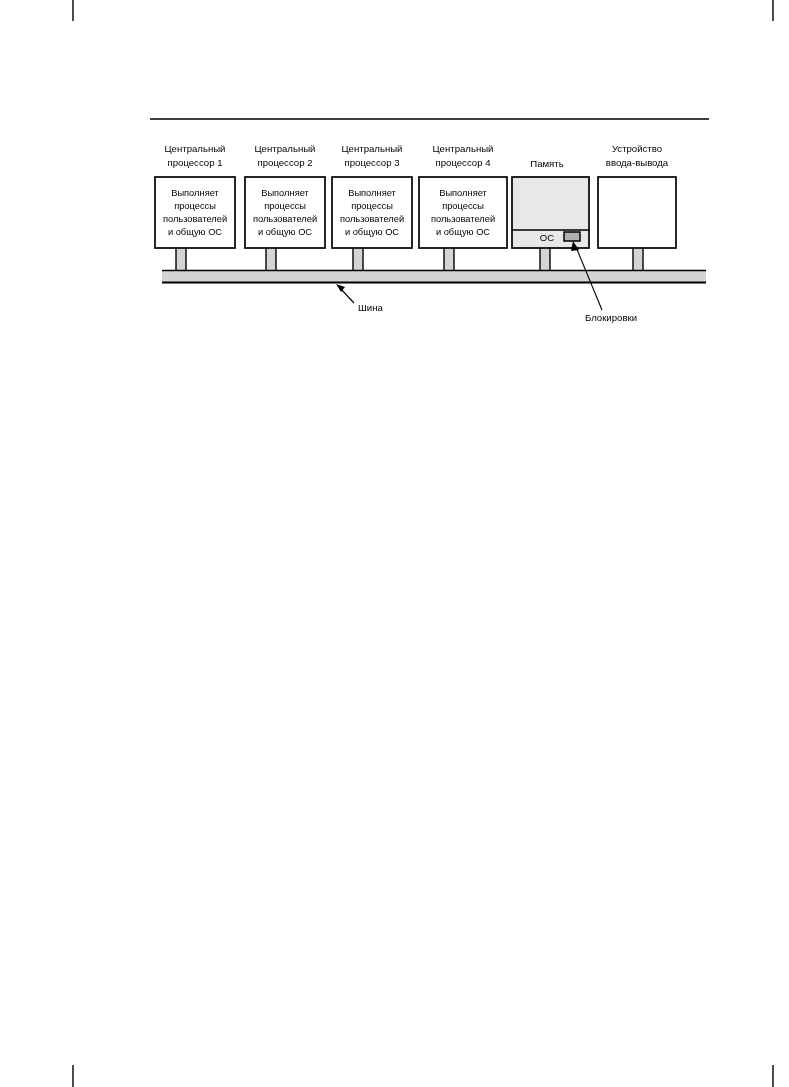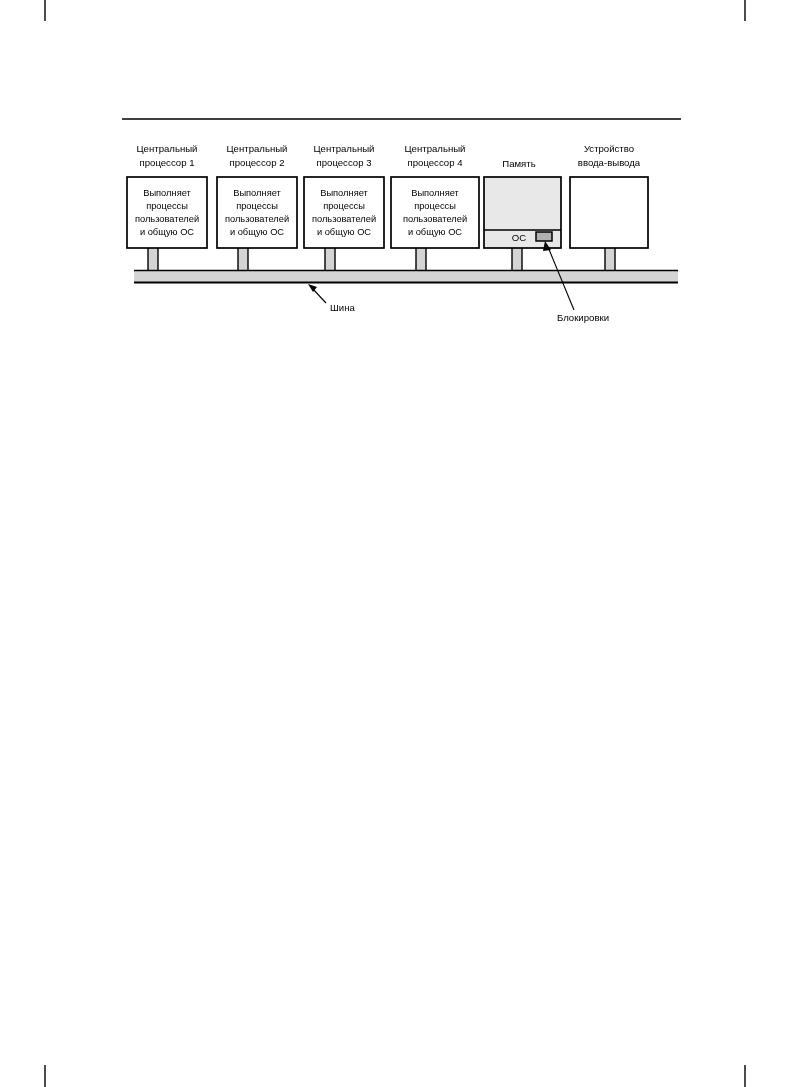--- a/index.html
+++ b/index.html
@@ -10,20 +10,21 @@
   body {
     width: 789px;
     height: 1087px;
     position: relative;
     font-family: "Liberation Sans", "DejaVu Sans", sans-serif;
     overflow: hidden;
   }
   #page {
     position: absolute;
     inset: 0;
+    margin-left: 28px;
   }
   svg.figure {
     position: absolute;
     left: 0;
     top: 0;
     width: 789px;
     height: 1087px;
   }
   .box-text, .header-text, .anno-text, .os-text {
     font-family: "Liberation Sans", "DejaVu Sans", sans-serif;

